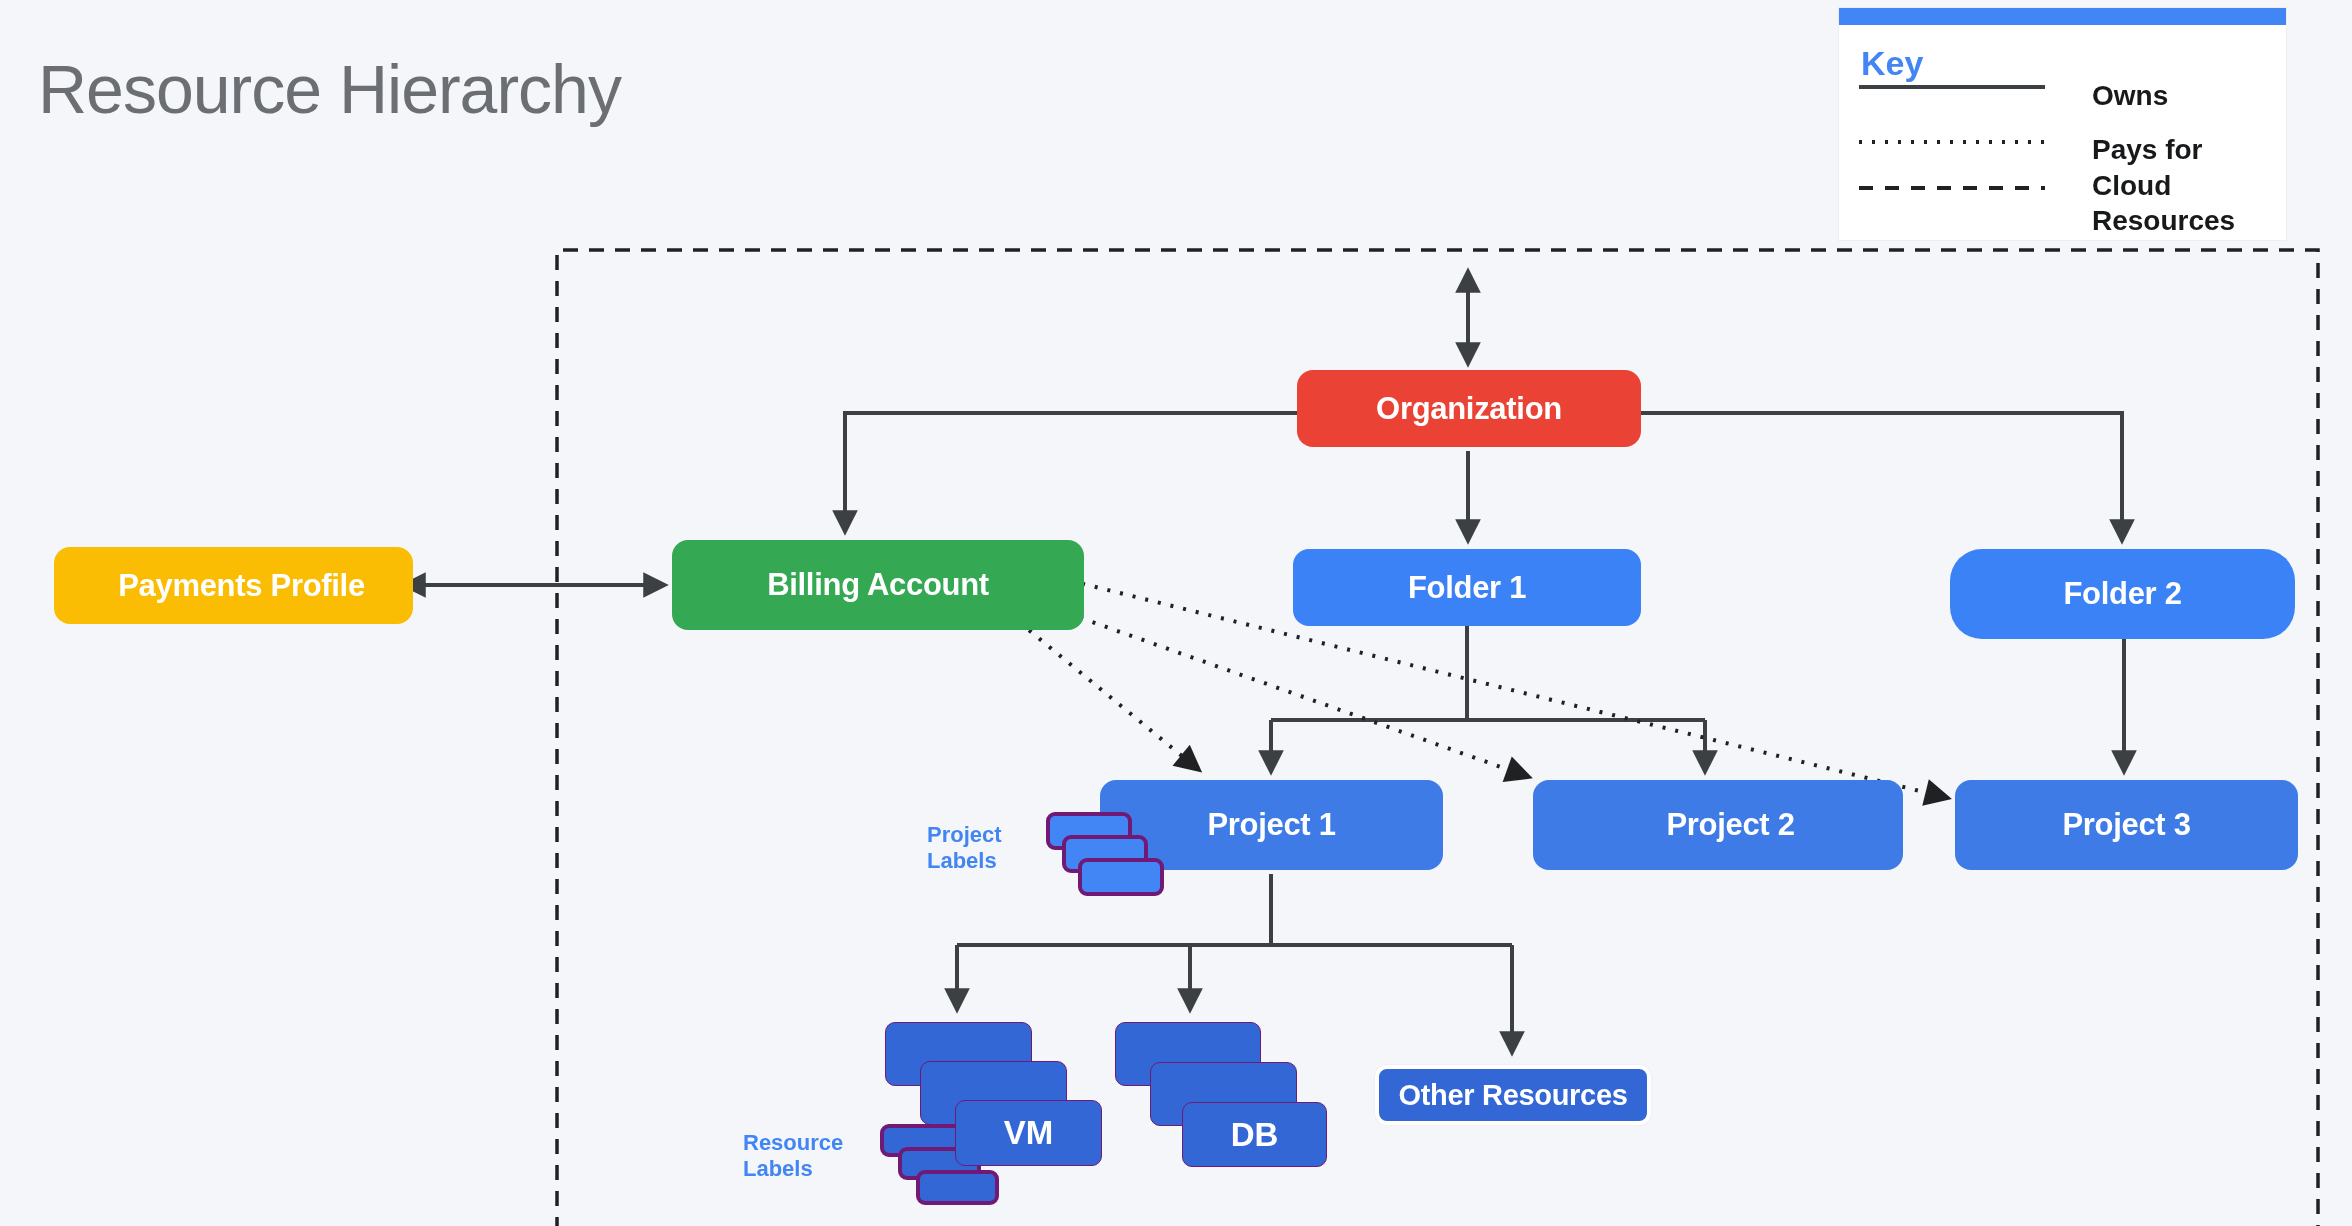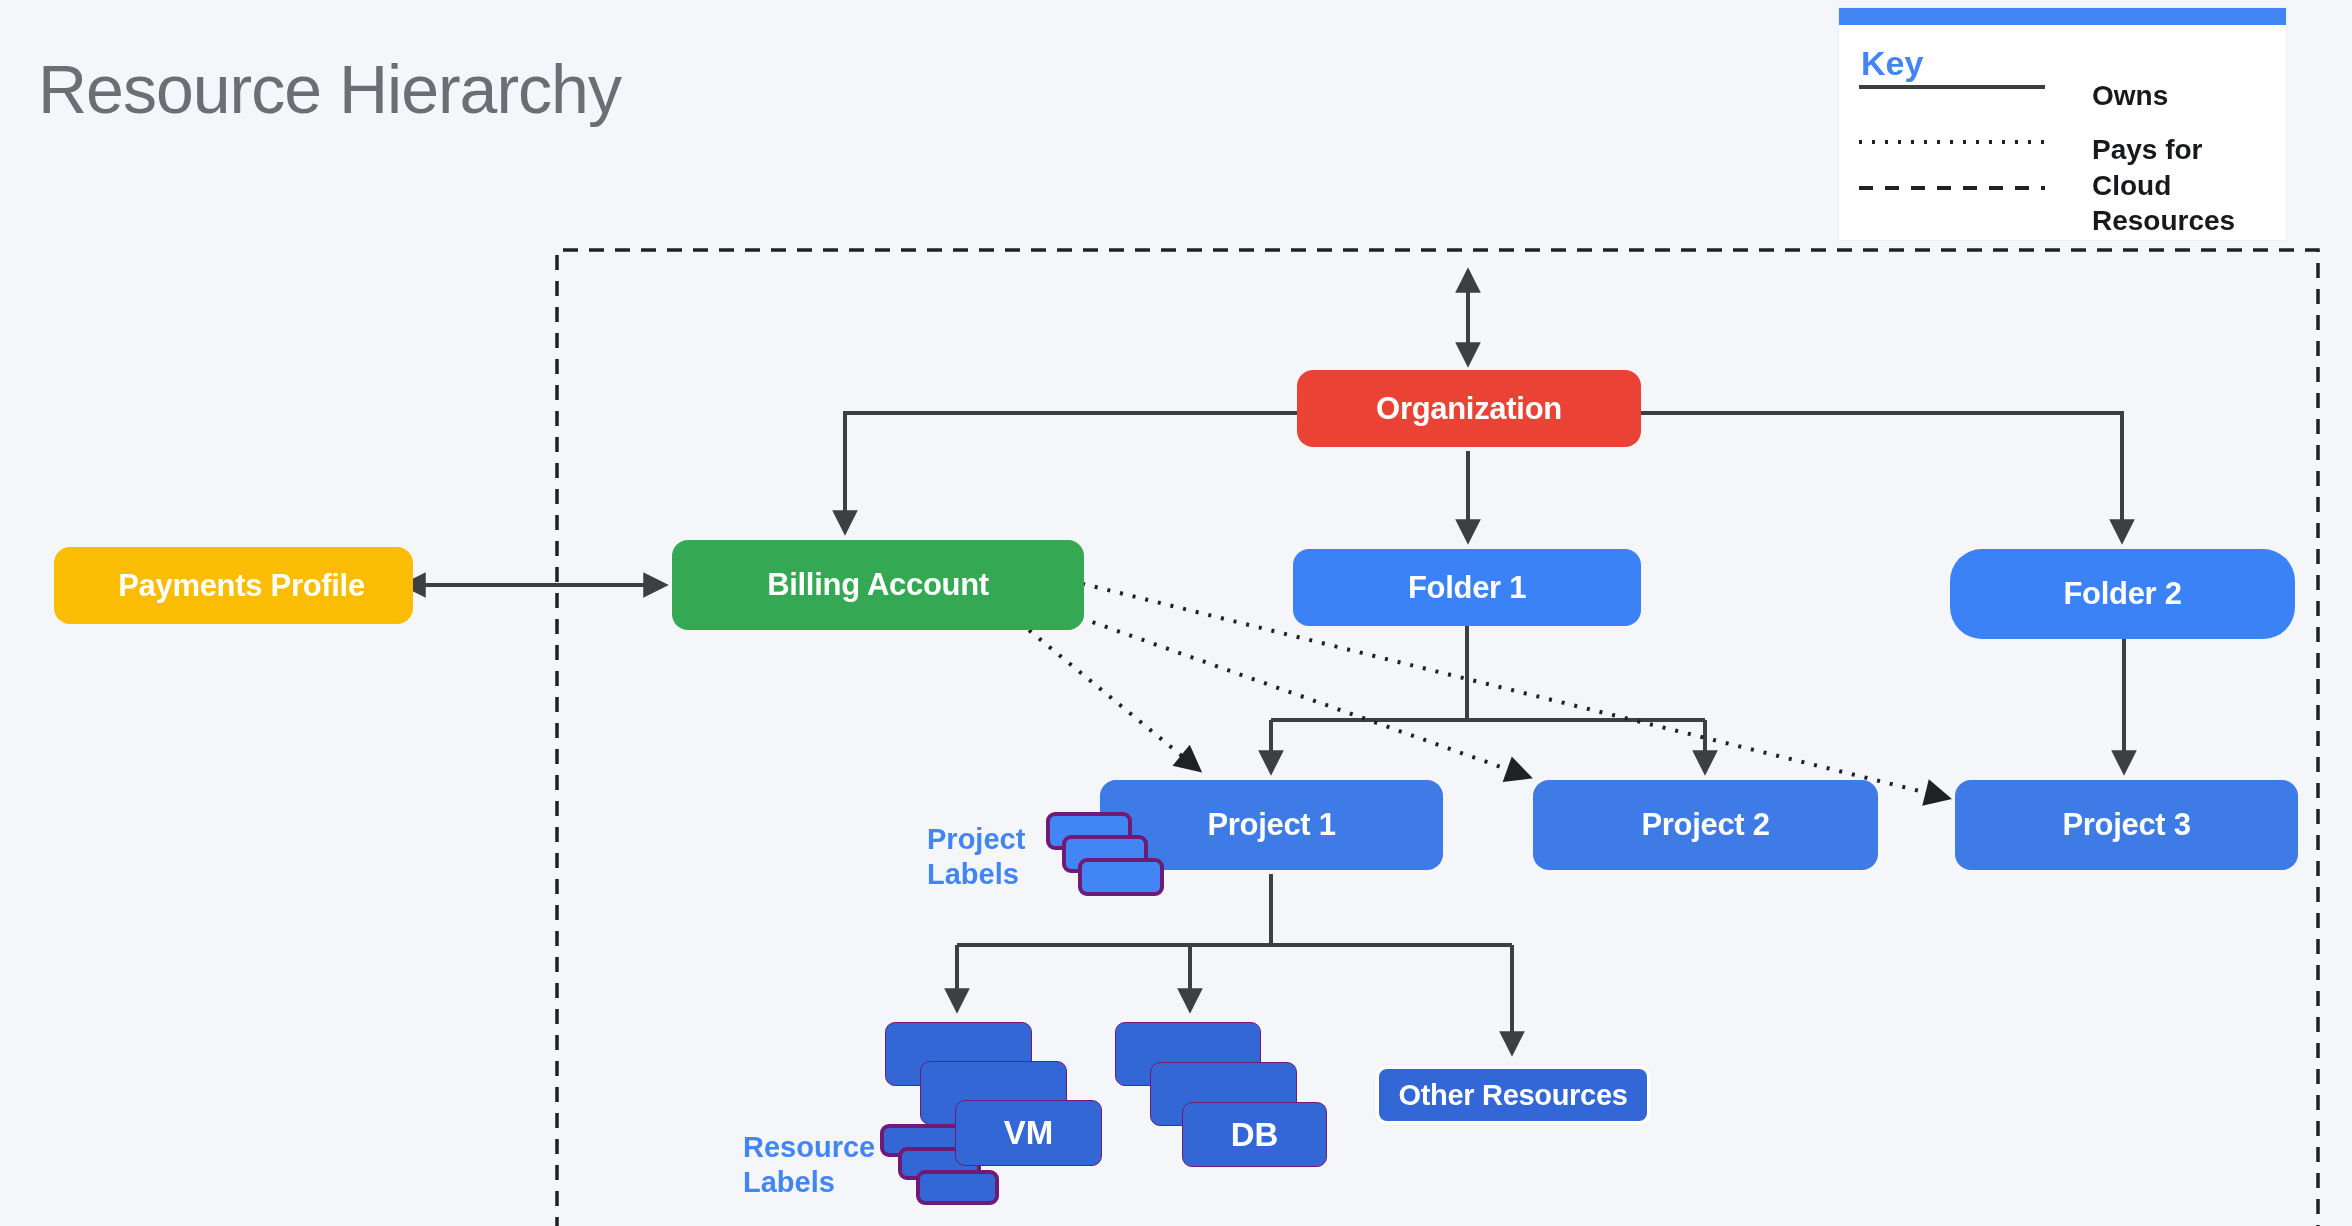--- a/index.html
+++ b/index.html
@@ -63,21 +63,21 @@
     color:#fff;font-weight:bold;font-size:33px;
     z-index:4;
   }
   .card.small{border-width:4px;border-radius:9px;}
   .card.labelcard{background:#4285F4;z-index:5;}
   
   .caption{
     position:absolute;
     color:#4285F4;
     font-weight:bold;
-    font-size:29px;
+    font-size:22px;
     line-height:1.2;
     z-index:6;
   }
   
   .legend{
     position:absolute;
     left:1839px;top:8px;width:447px;height:232px;
     background:#ffffff;
     box-shadow:0 0 0 1px rgba(0,0,0,0.03);
     z-index:7;
@@ -137,21 +137,21 @@
     <line x1="1019" y1="596" x2="1529" y2="777" stroke="#1F2123" stroke-width="4" stroke-dasharray="3 10" marker-end="url(#ahb)"></line>
     <line x1="1019" y1="622" x2="1199" y2="770" stroke="#1F2123" stroke-width="4" stroke-dasharray="3 10" marker-end="url(#ahb)"></line>
   </svg>
 
   <div class="node red" style="left:1297px;top:370px;width:344px;height:77px;">Organization</div>
   <div class="node yellow" style="left:54px;top:547px;width:343px;height:77px;">Payments Profile</div>
   <div class="node green" style="left:672px;top:540px;width:412px;height:90px;">Billing Account</div>
   <div class="node blue" style="left:1293px;top:549px;width:348px;height:77px;">Folder 1</div>
   <div class="node blue" style="left:1950px;top:549px;width:345px;height:90px;border-radius:32px;">Folder 2</div>
   <div class="node pblue" style="left:1100px;top:780px;width:343px;height:90px;">Project 1</div>
-  <div class="node pblue" style="left:1533px;top:780px;width:345px;height:90px;">Project 2</div>
+  <div class="node pblue" style="left:1533px;top:780px;width:345px;height:90px;padding-left:25px;">Project 2</div>
   <div class="node pblue" style="left:1955px;top:780px;width:343px;height:90px;">Project 3</div>
   <div class="node rblue" style="left:1375px;top:1065px;width:276px;height:60px;">Other Resources</div>
 
   <div class="caption" style="left:927px;top:822px;width:112px;">Project Labels</div>
   <div>
     <div class="card labelcard small" style="left:1046px;top:812px;width:86px;height:38px;"></div>
     <div class="card labelcard small" style="left:1062px;top:835px;width:86px;height:38px;"></div>
     <div class="card labelcard small" style="left:1078px;top:858px;width:86px;height:38px;"></div>
   </div>
 

